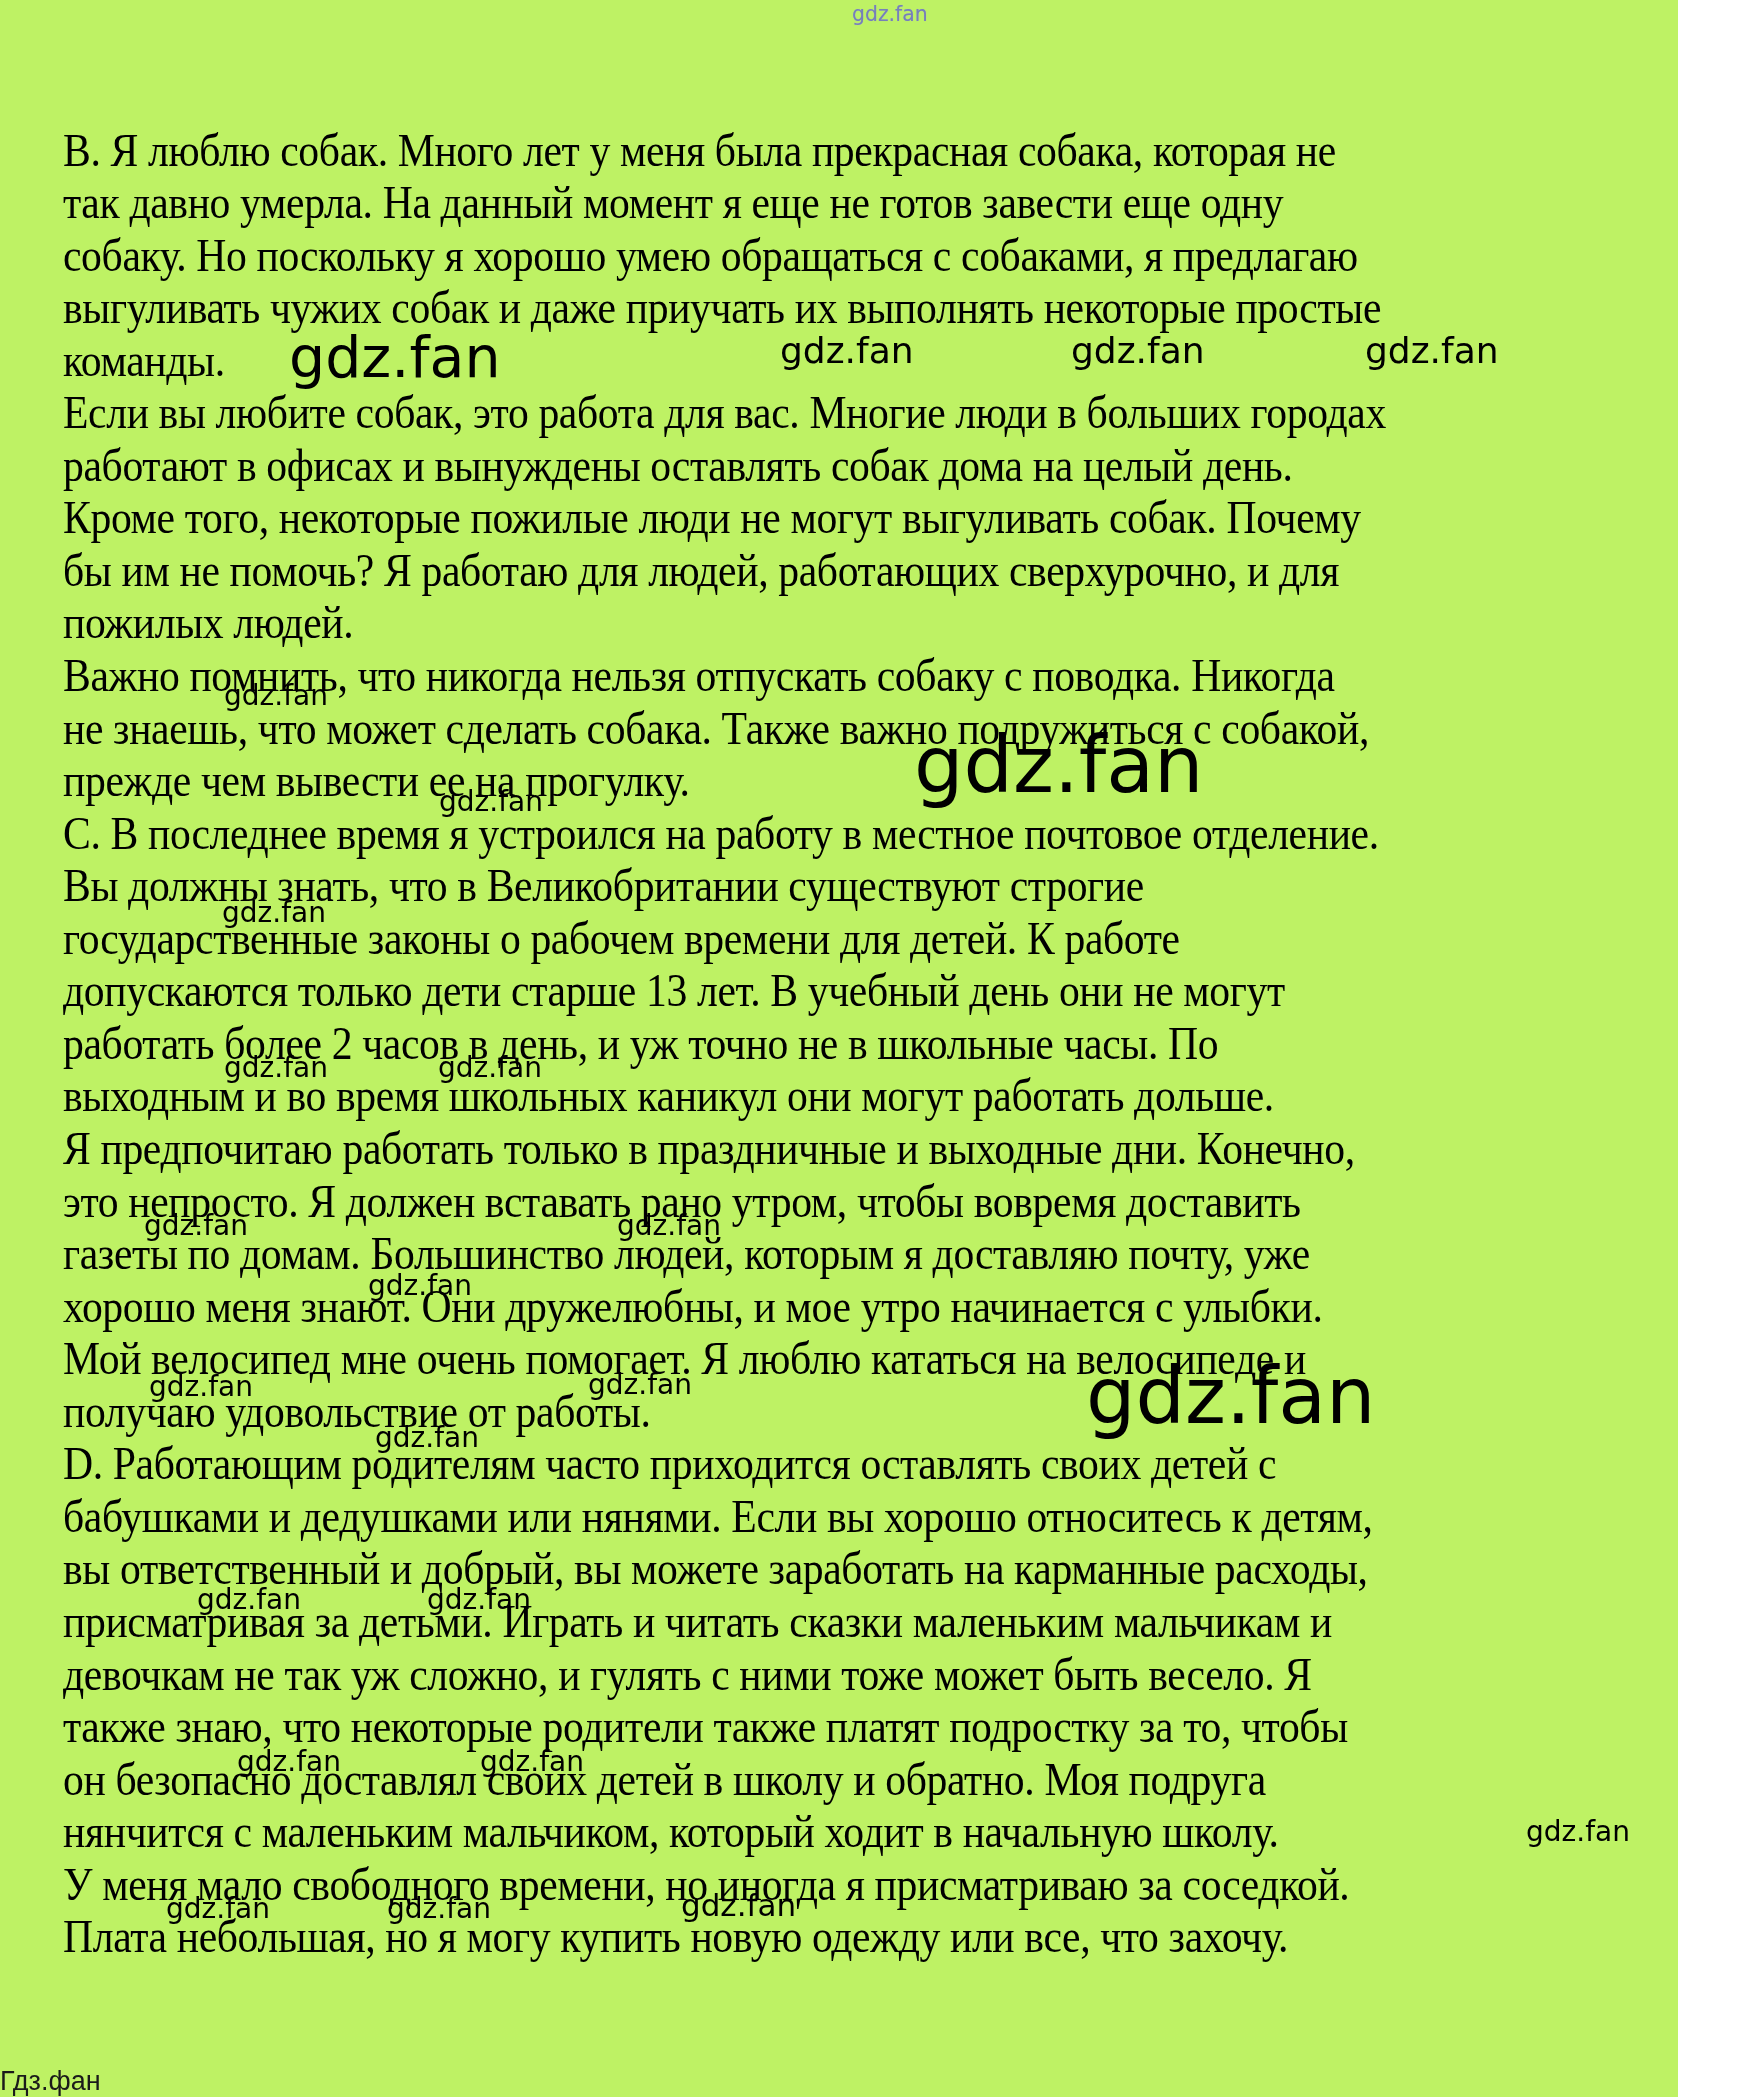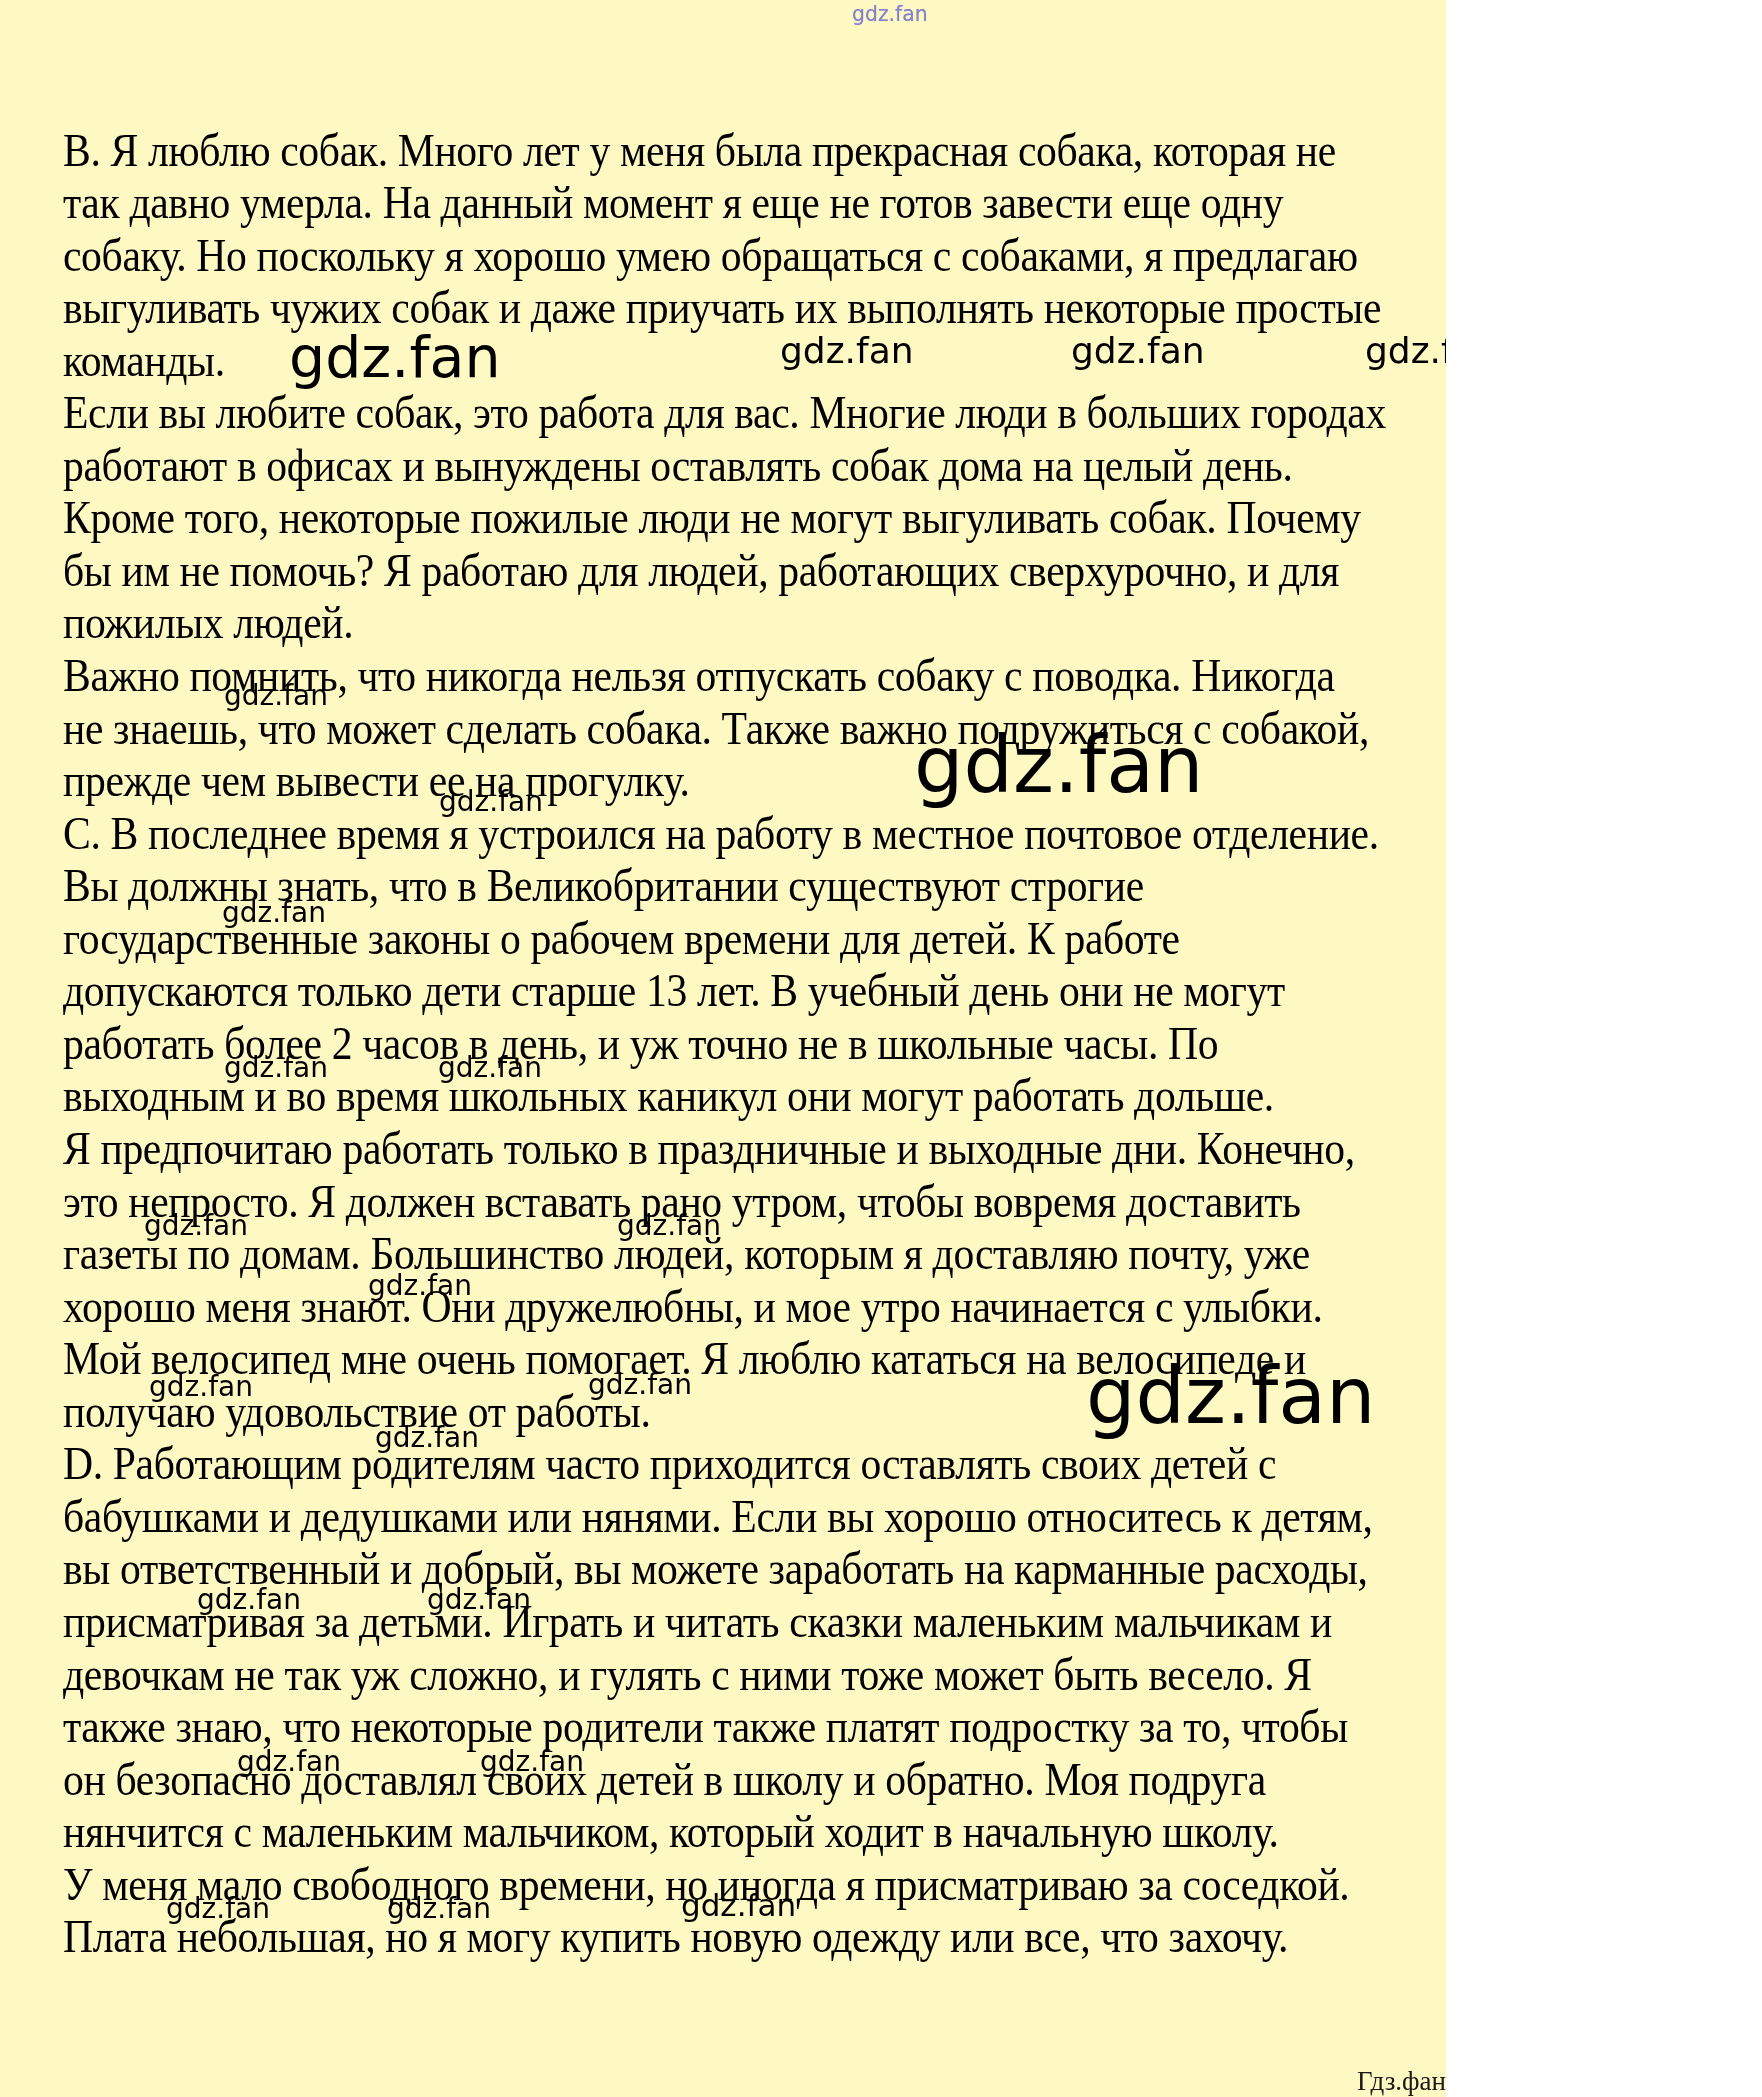--- a/index.html
+++ b/index.html
@@ -1,20 +1,20 @@
 <!DOCTYPE html>
 <html style="font-size:12.6px"><head>
 <meta charset="utf-8">
 <style>
   html,body{margin:0;padding:0;background:#ffffff;}
   .page{
     position:relative;
-    width:1446px;
+    width:1678px;
     height:2097px;
-    background:#fef9c3;
+    background:#bef264;
     overflow:hidden;
     font-family:"Liberation Serif","DejaVu Serif",serif;
   }
   .tline{
     position:absolute;
     left:63px;
     white-space:nowrap;
     font-size:43px;
     line-height:47px;
     letter-spacing:-0.4px;
@@ -41,22 +41,22 @@
     color:#6565cd;
     opacity:0.8;
     text-shadow:0 0 0.8px #9a9ae0;
     white-space:nowrap;
   }
   .footer{
     position:absolute;
     left:0;
     top:2066px;
     width:100%;
-    text-align:right;
-    font-family:Liberation Serif, serif;
+    text-align:left;
+    font-family:Liberation Sans, sans-serif;
     font-size:27px;
     color:#1a1a1a;
   }
 </style>
 </head>
 <body>
 
 <div class="page">
 
   <span class="wm-top" style="left:852px;top:1.6px;">gdz.fan</span>

